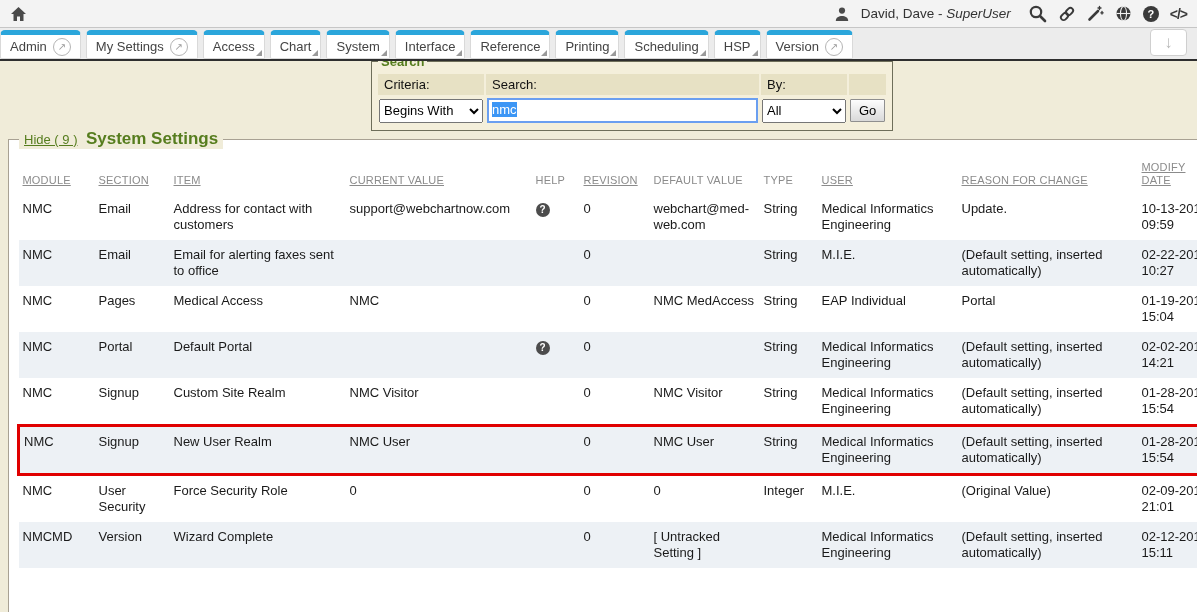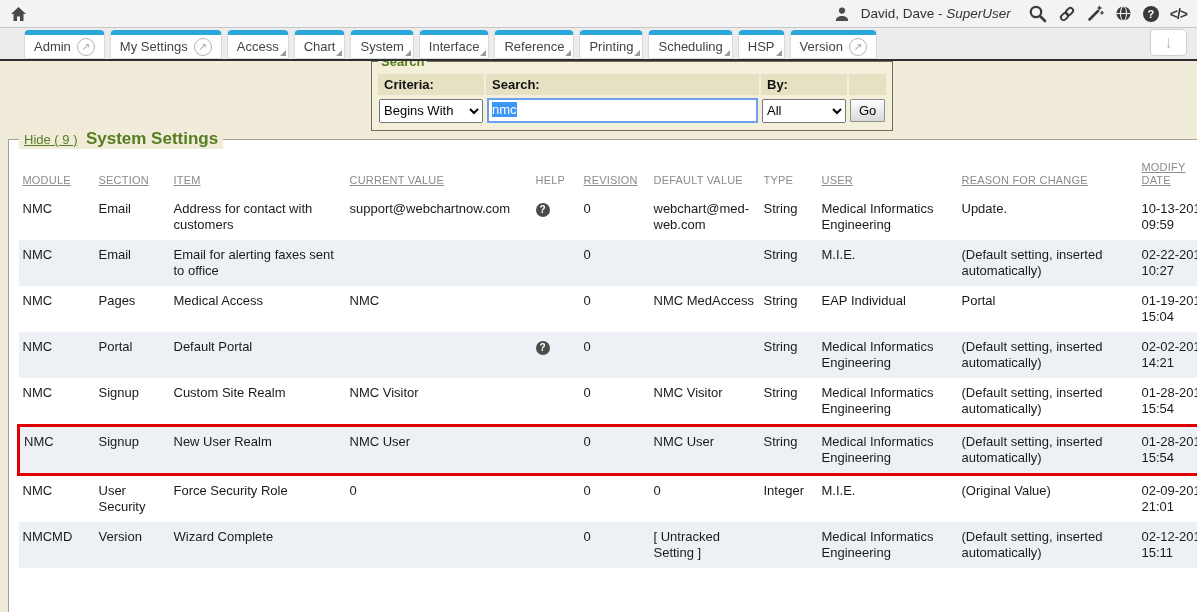--- a/index.html
+++ b/index.html
@@ -17,41 +17,41 @@
   .user-text { font-size:13.5px; color:#333; margin-right:6px; white-space:pre; }
   .user-text i { font-style:italic; }
   .icon-btn { display:inline-flex; align-items:center; justify-content:center; cursor:pointer; background:none; border:none; padding:0; }
   .help-circle { width:16px; height:16px; border-radius:50%; background:#3a3a3a; color:#fff;
                  font-size:11px; font-weight:bold; display:inline-flex; align-items:center; justify-content:center; }
   .code-glyph { font-size:14px; font-weight:bold; color:#3a3a3a; letter-spacing:-1px; }
 
   
   .tabbar { position:absolute; top:28px; left:0; right:0; height:33px; background:#ececec;
             border-bottom:2px solid #2e2e2e; box-sizing:border-box; z-index:3;
-            display:flex; align-items:flex-end; padding:0 0 0 24px; }
+            display:flex; align-items:flex-end; padding:0 0 0 0; }
   .tab { display:inline-flex; align-items:center; gap:6px; background:#fff; border:1px solid #d9d9d9;
          border-top:5px solid #2ba6db; border-radius:5px 5px 2px 2px; height:29px; padding:0 9px;
          margin-right:5px; box-sizing:border-box; font-size:13px; color:#444; position:relative; cursor:pointer; }
   .tab.has-menu::after { content:""; position:absolute; right:2px; bottom:2px;
          border-left:6px solid transparent; border-bottom:6px solid #9a9a9a; }
   .popout { width:16px; height:16px; border:1px solid #b5b5b5; border-radius:50%; color:#9a9a9a;
             font-size:10px; display:none; align-items:center; justify-content:center; }
   .collapse-btn { position:absolute; right:10px; bottom:3px; width:37px; height:27px; background:#fff;
             border:1px solid #cfcfcf; border-radius:4px; color:#b9b9b9; font-size:17px; font-weight:bold;
             display:flex; align-items:center; justify-content:center; cursor:pointer; }
 
   
   .content { position:absolute; top:61px; left:0; right:0; bottom:0; }
 
   
   .search-fs { position:absolute; left:371px; top:-7px; width:458px; background:#f4efdb;
                border:1px solid #6e6e5a; padding:3px 4px 4px; margin:0; box-sizing:border-box; z-index:1; }
   .search-legend { color:#567d1e; font-weight:bold; font-size:13px; padding:0 3px; margin-left:2px; }
   .search-table { width:100%; border-collapse:separate; border-spacing:2px; }
-  .search-table th { background:#e7e1c4; text-align:left; font-size:13px; padding:3px 6px; color:#111; font-weight:bold;margin-top:20px; }
+  .search-table th { background:#e7e1c4; text-align:left; font-size:13px; padding:3px 6px; color:#111; font-weight:normal;margin-top:20px; }
   .search-table th:nth-child(1){ width:100px; } .search-table th:nth-child(2){ width:272px; }
   .search-table th:nth-child(3){ width:60px; }  .search-table th:nth-child(4){ width:36px; }
   .search-table td { padding:1px 1px;margin-top:7px; }
   .fake-input { width:261px; height:17px; border:2px solid #6b9ff0; background:#fff; padding:2px 3px;
                 font-size:13px; cursor:text; }
   .sel { background:#3c96f5; color:#fff; }
   .criteria-select { width:104px; font-size:13px; height:24px; }
   .by-select { width:84px; font-size:13px; height:24px; }
   .go-btn { font-size:13px; padding:3px 8px; background:linear-gradient(#fdfdfd,#d9d9d9);
             border:1px solid #8f8f8f; border-radius:1px; cursor:pointer; }

